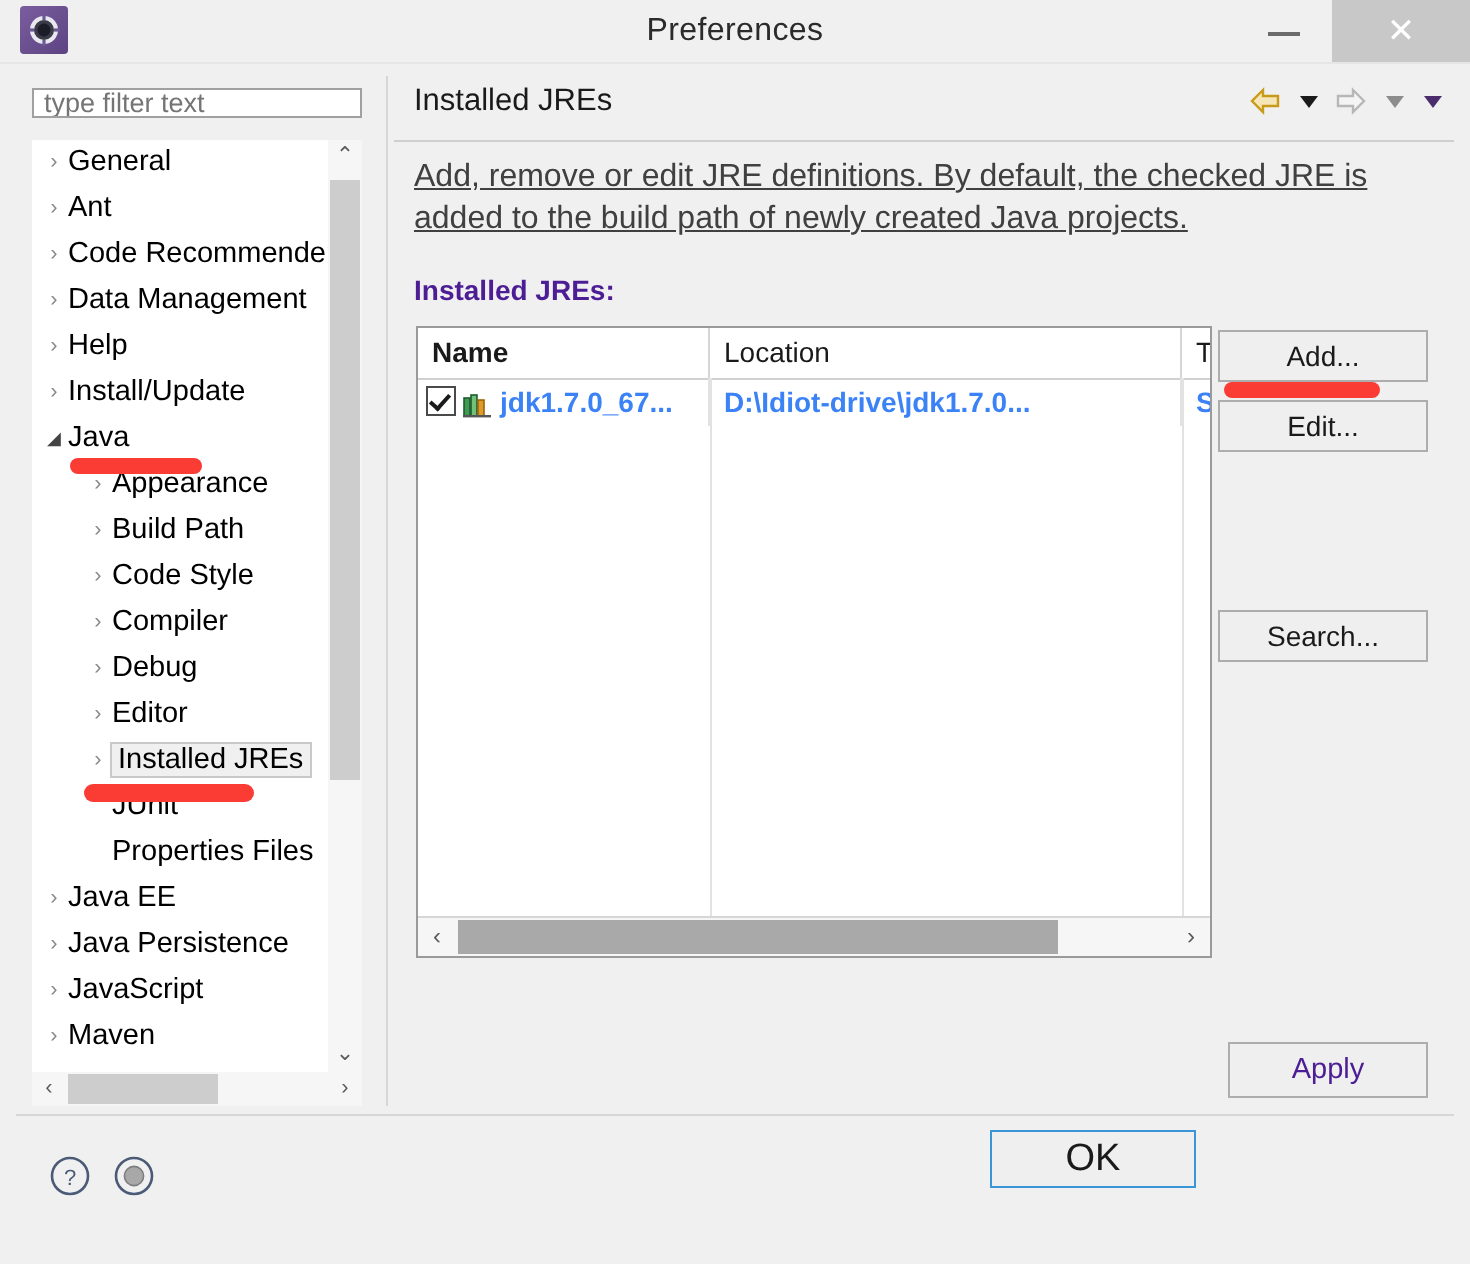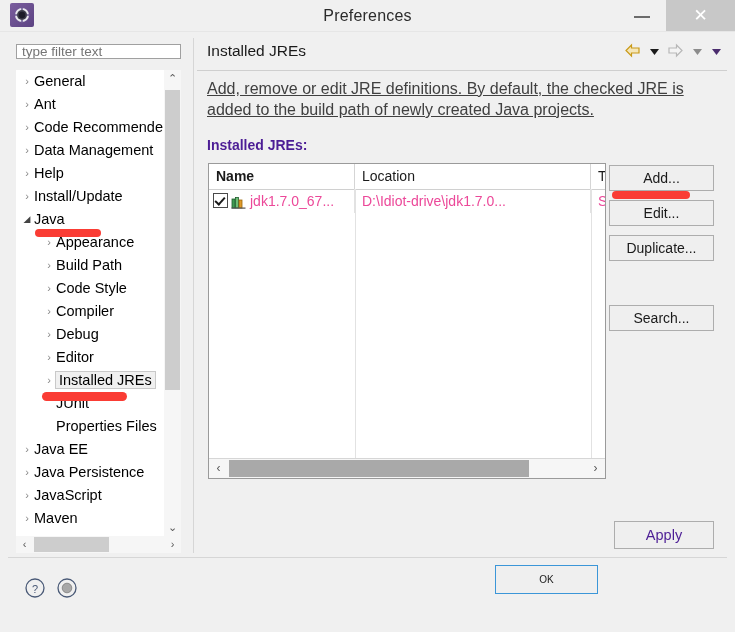--- a/index.html
+++ b/index.html
@@ -292,22 +292,22 @@
     position: absolute;
     left: 0; top: 25px;
     width: 100%; height: 24px;
   }
   .td {
     position: absolute;
     top: 0;
     height: 24px;
     line-height: 24px;
     font-size: 14px;
-    font-weight: normal;
-    color: #ec4899;
+    font-weight: bold;
+    color: #3b82f6;
     box-sizing: border-box;
     border-right: 1px solid #e2e2e2;
     overflow: hidden;
     white-space: nowrap;
   }
   .td-name { left: 0; width: 146px; padding-left: 4px; }
   .td-loc  { left: 146px; width: 236px; padding-left: 7px; }
   .td-type { left: 382px; width: 60px; padding-left: 7px; border-right: none; }
 
   .row-check {
@@ -423,21 +423,21 @@
   }
   .help-icon { left: 24px; }
   .dot-icon  { left: 56px; }
 
   .btn-ok, .btn-cancel {
     position: absolute;
     top: 565px;
     width: 103px; height: 29px;
     background: #efefef;
     font-family: "Liberation Sans", sans-serif;
-    font-size: 10px;
+    font-size: 19px;
     color: #1a1a1a;
     text-align: center;
     line-height: 27px;
     box-sizing: border-box;
     cursor: default;
   }
   .btn-ok     { left: 495px; border: 1px solid #3b96d8; }
   .btn-cancel { left: 614px; border: 1px solid #adadad; }
 
   
@@ -586,21 +586,20 @@
 
       <div class="tbl-hsb">
         <div class="sb-arrow sb-left">‹</div>
         <div class="sb-thumb"></div>
         <div class="sb-arrow sb-right">›</div>
       </div>
     </div>
 
     <div class="side-btn btn-add">Add...</div>
     <div class="side-btn btn-edit">Edit...</div>
-    <div class="side-btn btn-duplicate">Duplicate...</div>
     <div class="side-btn btn-search">Search...</div>
 
     <div class="btn-apply">Apply</div>
   </div>
 
   <div class="footer-sep"></div>
   <div class="footer">
     <span class="help-icon">
       <svg width="22" height="22" viewBox="0 0 22 22">
         <circle cx="11" cy="11" r="9" fill="#f0f0f0" stroke="#4a5a77" stroke-width="1.3"></circle>

